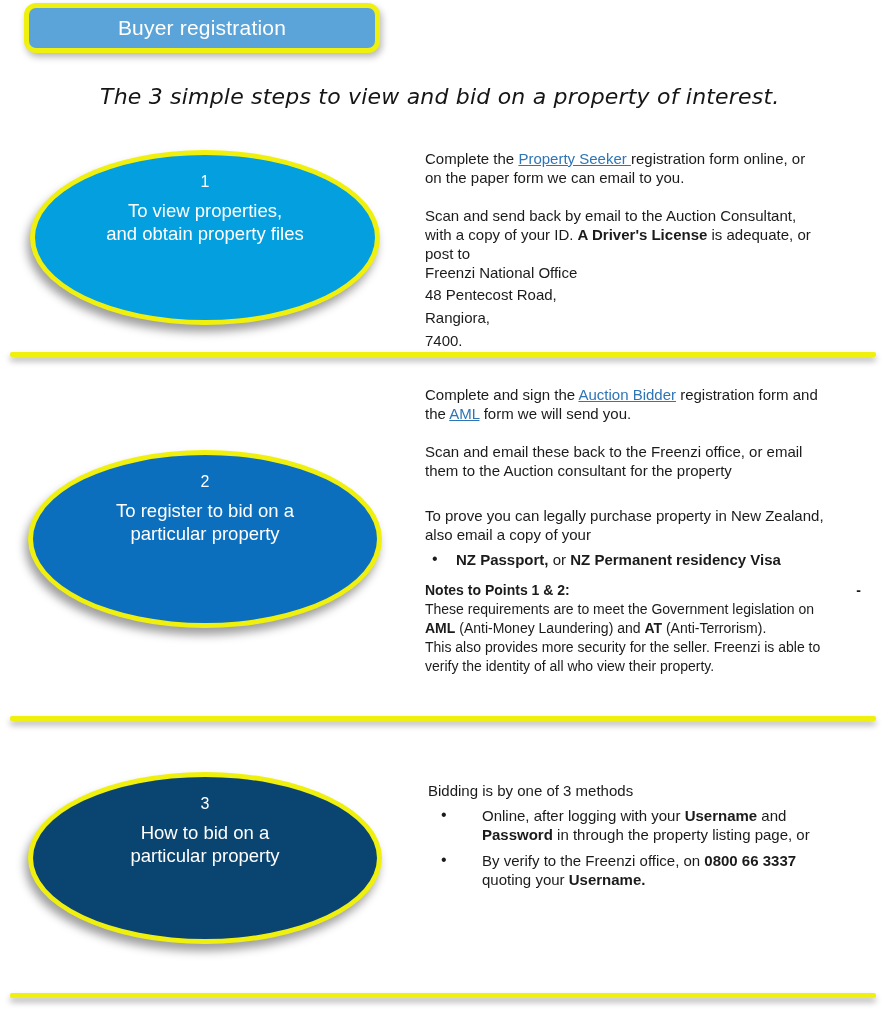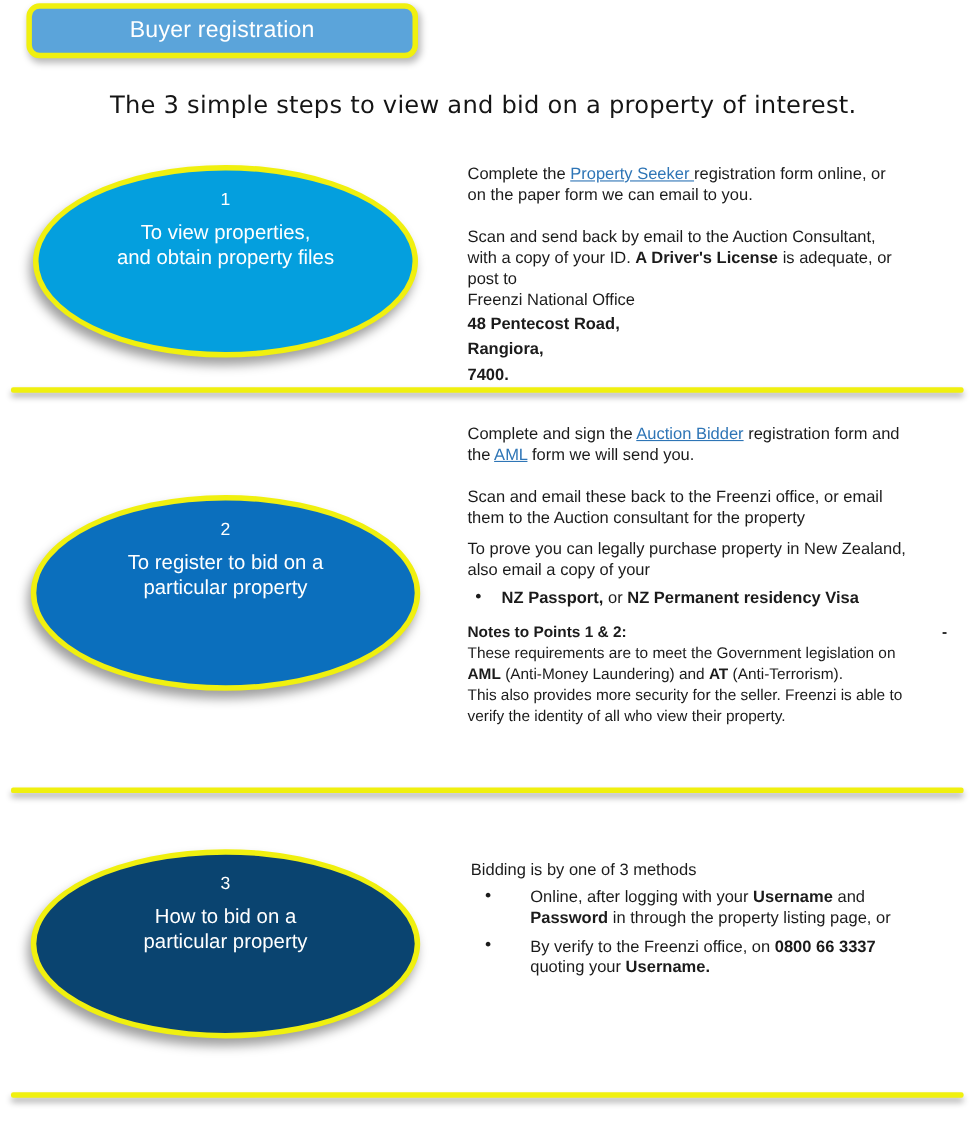--- a/index.html
+++ b/index.html
@@ -12,43 +12,43 @@
     position:absolute;left:24px;top:3px;width:356px;height:50px;box-sizing:border-box;
     border:5px solid var(--accent-yellow,#EFEF12);border-radius:12px;
     background:var(--header-fill,#5BA4DA);
     box-shadow:2px 4px 7px rgba(0,0,0,.28);
     display:flex;align-items:center;justify-content:center;
   }
   .badge-text{color:#ffffff;font-size:21px;letter-spacing:.2px;}
   
   .subtitle{
     position:absolute;left:100px;top:84px;width:720px;
-    font-family:"DejaVu Sans",sans-serif;
+    font-family:"DejaVu Sans",sans-serif;font-style:italic;
     font-size:22px;color:#151515;letter-spacing:.2px;
   }
   
   .ellipse{
     position:absolute;box-sizing:border-box;border-radius:50%;
     border:5px solid var(--accent-yellow,#EFEF12);
     color:#fff;text-align:center;
     box-shadow:-3px 7px 10px rgba(0,0,0,.38);
     display:flex;flex-direction:column;align-items:center;
   }
   .e1{left:30px;top:150px;width:350px;height:175px;background:var(--step1-fill,#049FDE);}
   .e2{left:28px;top:450px;width:354px;height:178px;background:var(--step2-fill,#0B6FBD);}
   .e3{left:28px;top:772px;width:354px;height:172px;background:var(--step3-fill,#0A4470);}
   .e-num{font-size:16px;margin-top:18px;}
   .e-label{font-size:18.5px;line-height:23px;margin-top:8px;}
   
   .textcol{position:absolute;left:425px;width:450px;font-size:15px;line-height:19px;}
   .textcol p{margin:0 0 19px 0;}
-  p.mb10{margin-bottom:10px;} p.mb6{margin-bottom:6px;} p.mb0{margin-bottom:0;}
+  p.mb10{margin-bottom:26px;} p.mb6{margin-bottom:6px;} p.mb0{margin-bottom:0;}
   .b{font-weight:700;}
   .link{color:var(--link-blue,#2E75B6);text-decoration:underline;cursor:pointer;}
-  .addr{font-weight:700;line-height:20px;margin-top:3px;}
+  .addr{font-weight:400;line-height:20px;margin-top:3px;}
   
   .bullet{position:relative;margin:0 0 3px 0;}
   .s2 .bullet{padding-left:31px;}
   .s2 .bullet::before{content:"\2022";position:absolute;left:7px;top:-1px;font-size:16px;}
   .s3 .bullet{padding-left:54px;margin:0 0 7px 0;}
   .s3 .bullet::before{content:"\2022";position:absolute;left:13px;top:-1px;font-size:16px;}
   
   .notes{margin-top:12px;font-size:14px;line-height:19px;position:relative;}
   .notes-heading{font-weight:700;}
   .notes-dash{position:absolute;right:14px;top:0;font-weight:700;}

